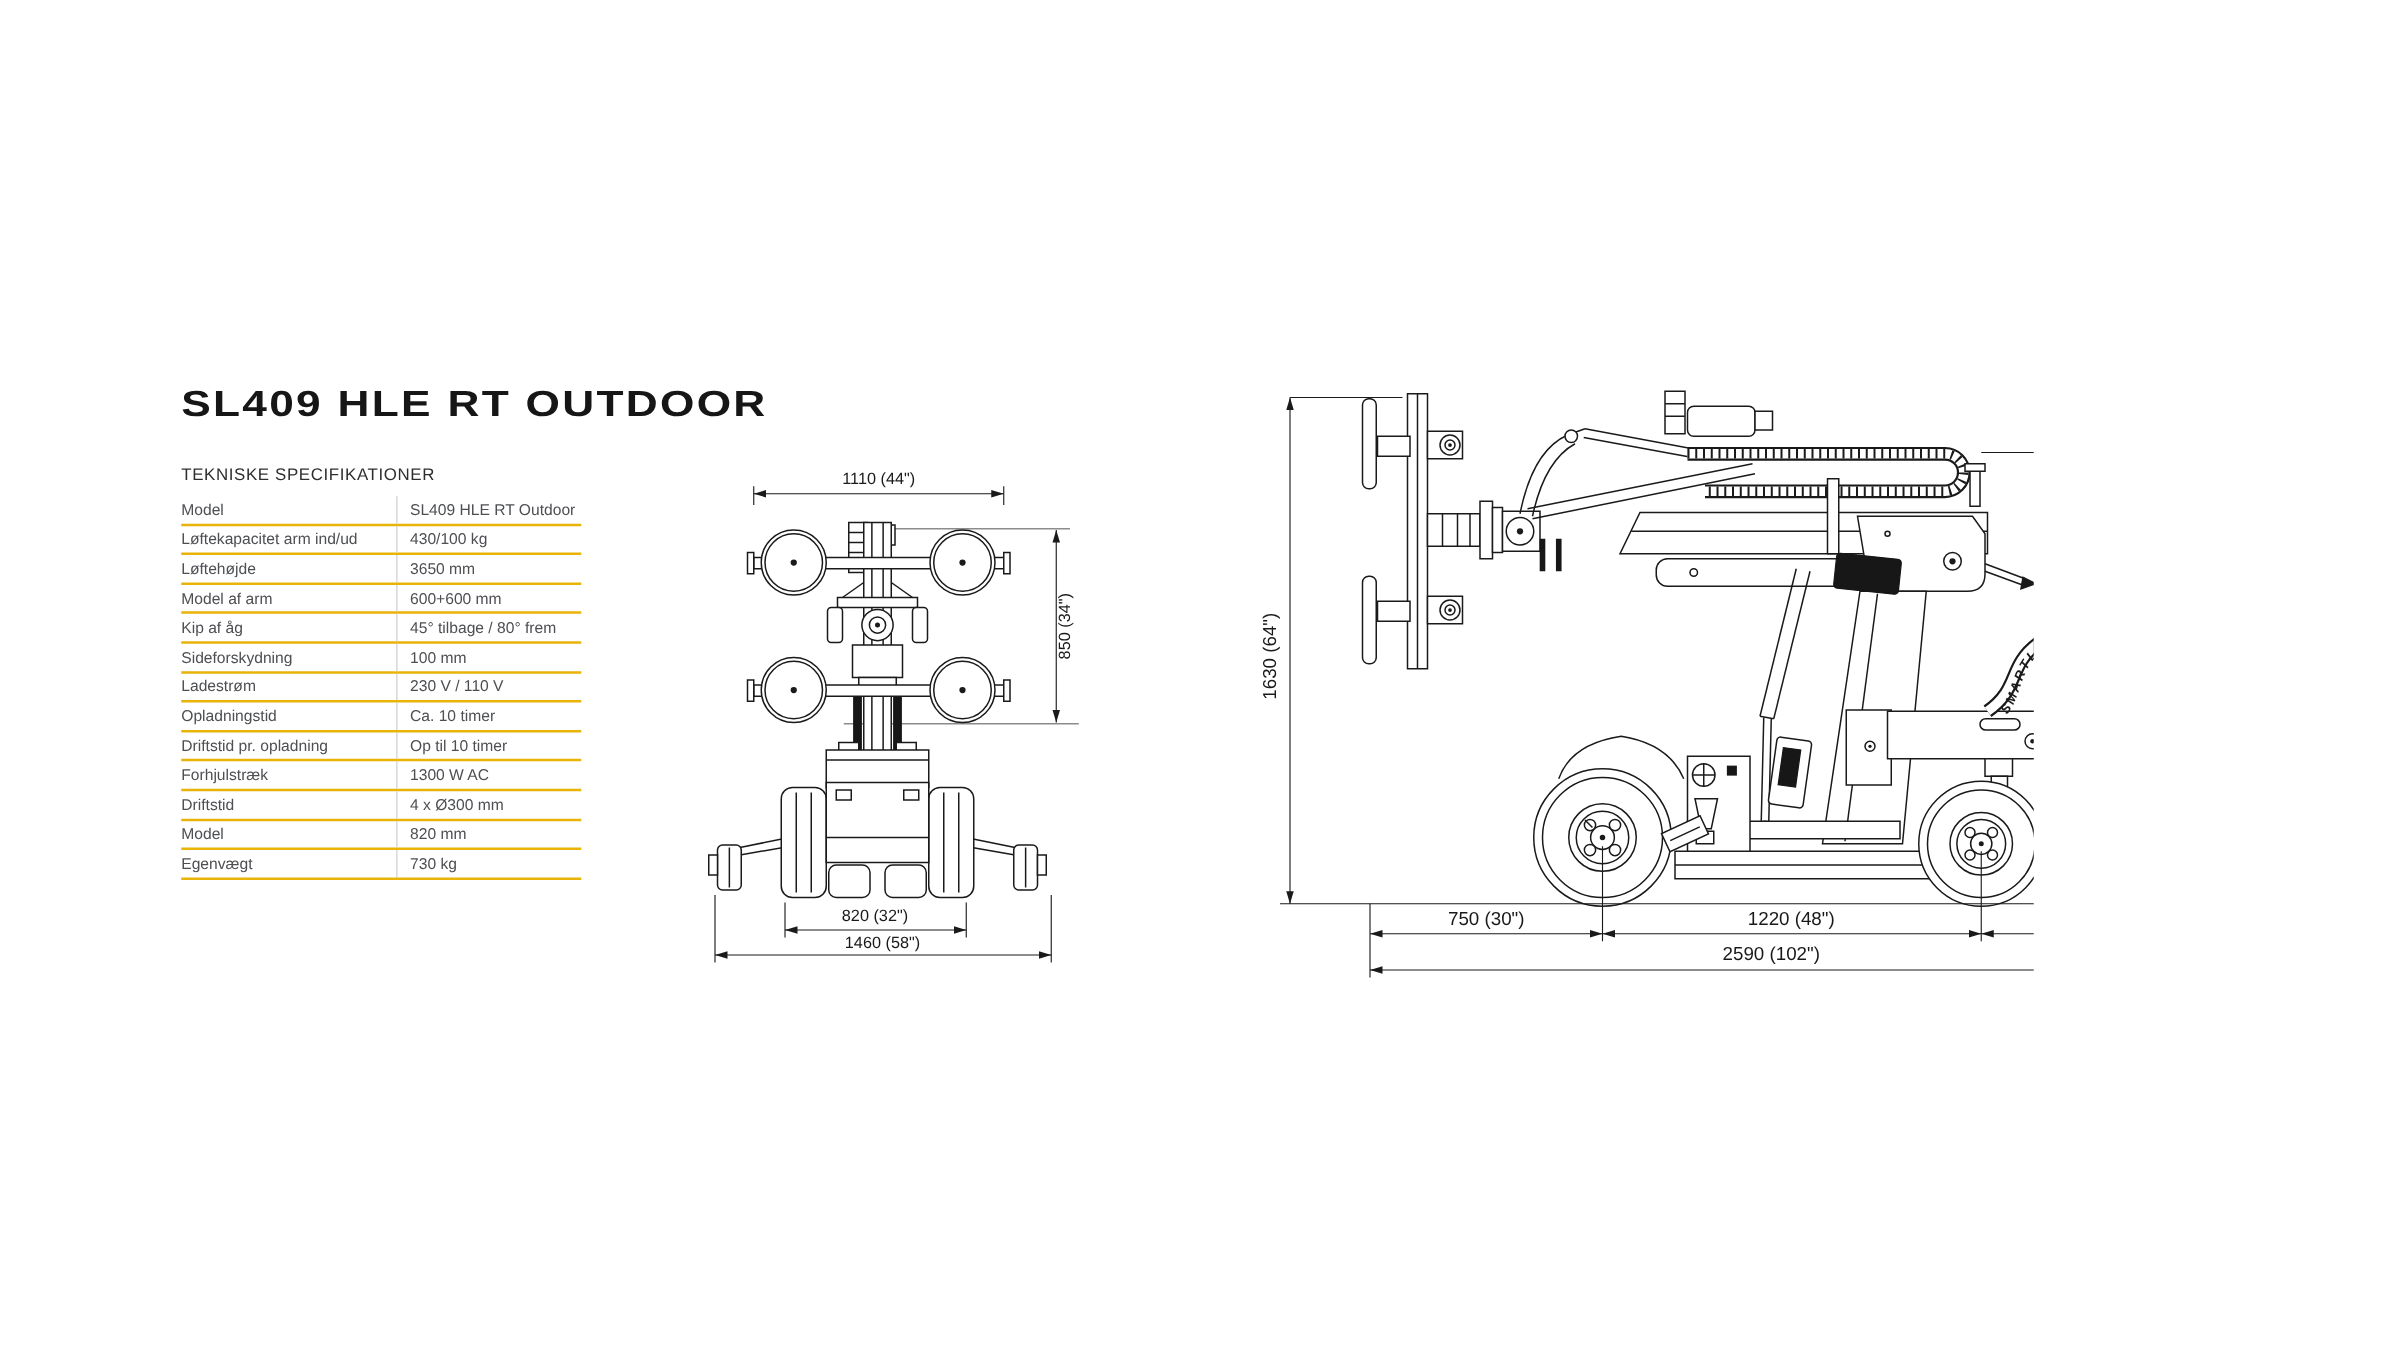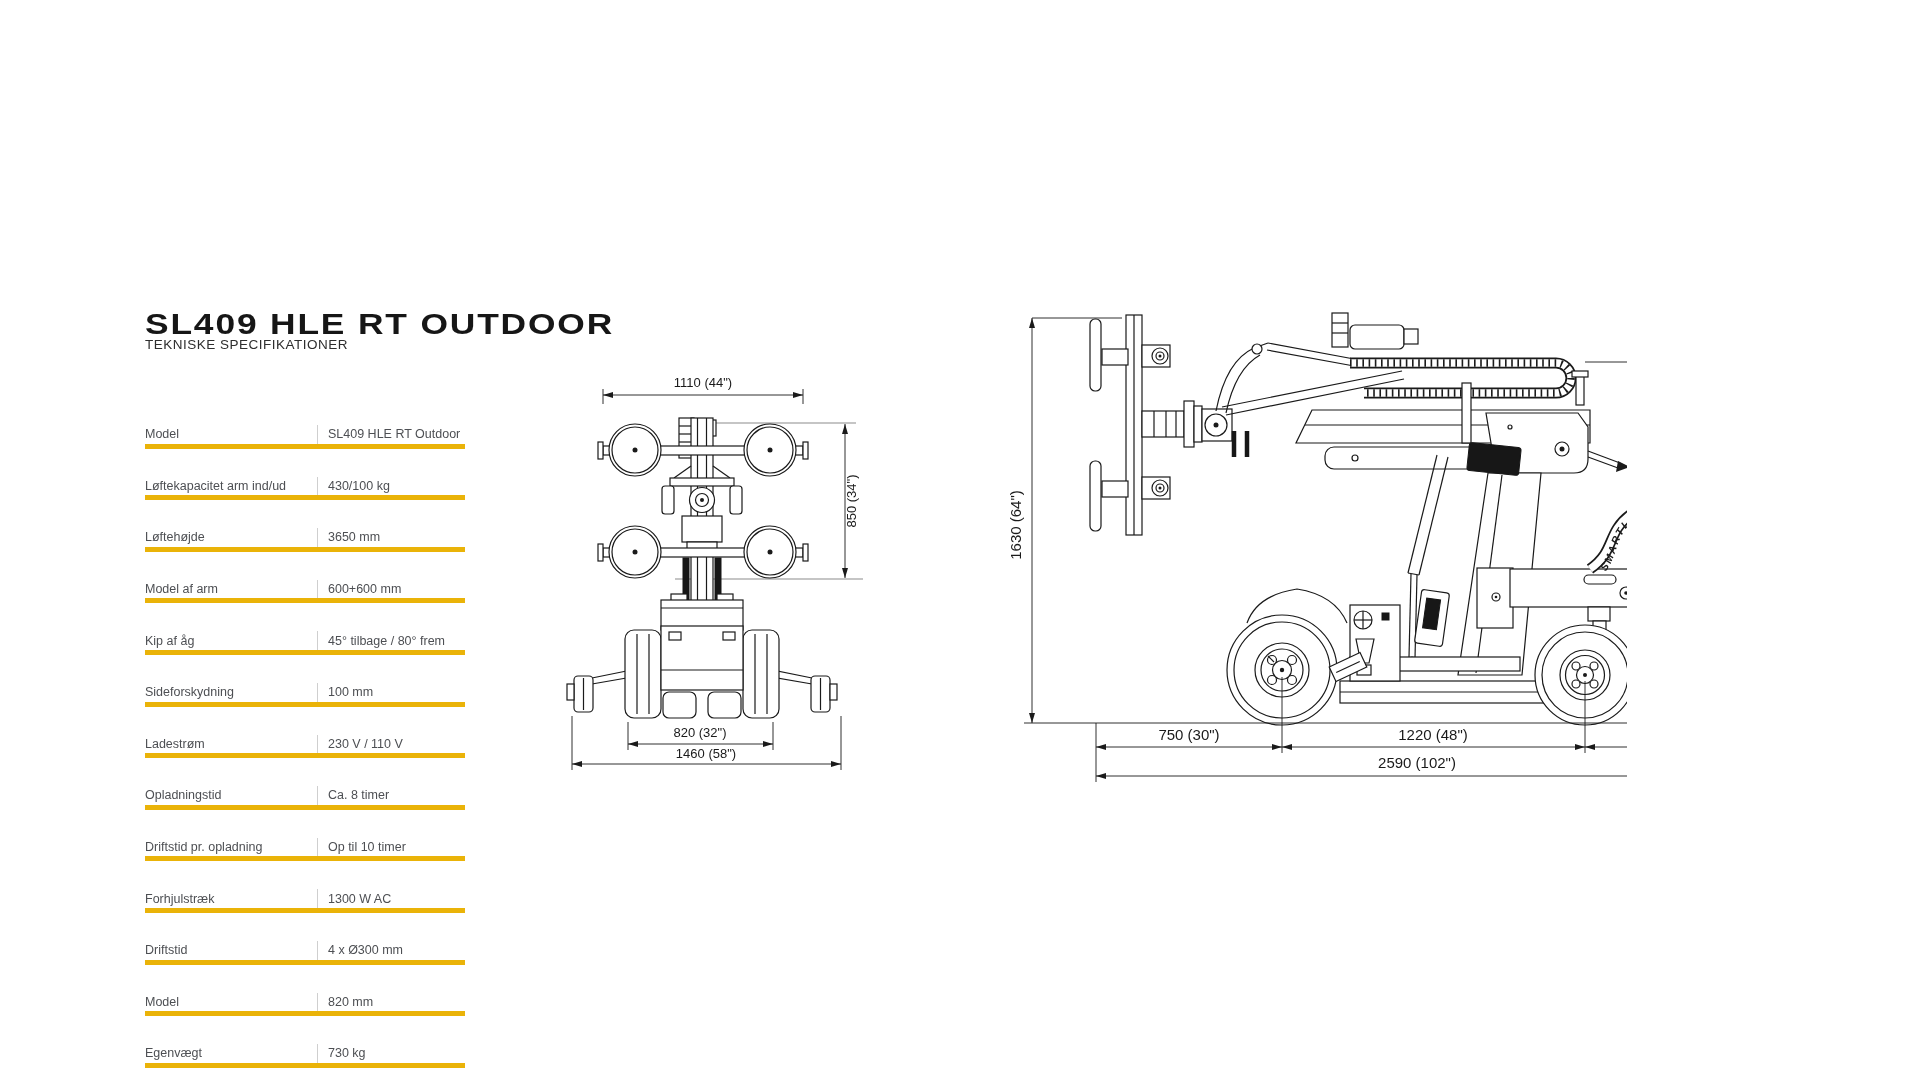--- a/index.html
+++ b/index.html
@@ -1,22 +1,22 @@
 <!DOCTYPE html>
 <html><head>
 <meta charset="utf-8">
 <style>
   html,body{margin:0;padding:0;background:#ffffff;}
   #page{position:relative;width:1627px;height:1080px;background:#ffffff;overflow:hidden;
         font-family:"Liberation Sans",sans-serif;}
   .title{position:absolute;left:145px;top:308px;font-size:29px;font-weight:800;color:#161616;
          letter-spacing:1.5px;transform:scaleX(1.22);transform-origin:left center;white-space:nowrap;}
-  .subtitle{position:absolute;left:145px;top:337px;font-size:13.5px;color:#2e2e2e;letter-spacing:.5px;}
+  .subtitle{position:absolute;left:145px;top:372px;font-size:13.5px;color:#2e2e2e;letter-spacing:.5px;}
   .spec-table{position:absolute;left:145px;top:397px;width:320px;color:#4d4f53;font-size:12.5px;}
-  .spec-row{display:flex;height:23.6px;box-sizing:border-box;border-bottom:5px solid #eab308;align-items:center;margin-top:28px;}
+  .spec-row{display:flex;height:23.6px;box-sizing:border-box;border-bottom:2px solid #eab308;align-items:center;}
   .spec-label{width:172px;box-sizing:border-box;padding-right:6px;white-space:nowrap;overflow:hidden;}
   .spec-value{flex:1;box-sizing:border-box;border-left:1px solid #cfcfcf;padding-left:10px;align-self:stretch;
               display:flex;align-items:center;white-space:nowrap;}
   svg{position:absolute;}
   svg text{font-family:"Liberation Sans",sans-serif;fill:#1a1a1a;}
   .fv-dim{font-size:13px;}
   .sv-dim{font-size:15px;}
   .ln{stroke:#1a1a1a;stroke-width:1.2;fill:none;}
   .lnw{stroke:#1a1a1a;stroke-width:1.2;fill:#ffffff;}
   .thin{stroke:#1a1a1a;stroke-width:0.9;fill:none;}
@@ -55,21 +55,21 @@
     <div class="spec-row">
         <div class="spec-label">Sideforskydning</div>
         <div class="spec-value">100 mm</div>
       </div>
     <div class="spec-row">
         <div class="spec-label">Ladestrøm</div>
         <div class="spec-value">230 V / 110 V</div>
       </div>
     <div class="spec-row">
         <div class="spec-label">Opladningstid</div>
-        <div class="spec-value">Ca. 8 timer</div>
+        <div class="spec-value">Ca. 10 timer</div>
       </div>
     <div class="spec-row">
         <div class="spec-label">Driftstid pr. opladning</div>
         <div class="spec-value">Op til 10 timer</div>
       </div>
     <div class="spec-row">
         <div class="spec-label">Forhjulstræk</div>
         <div class="spec-value">1300 W AC</div>
       </div>
     <div class="spec-row">

